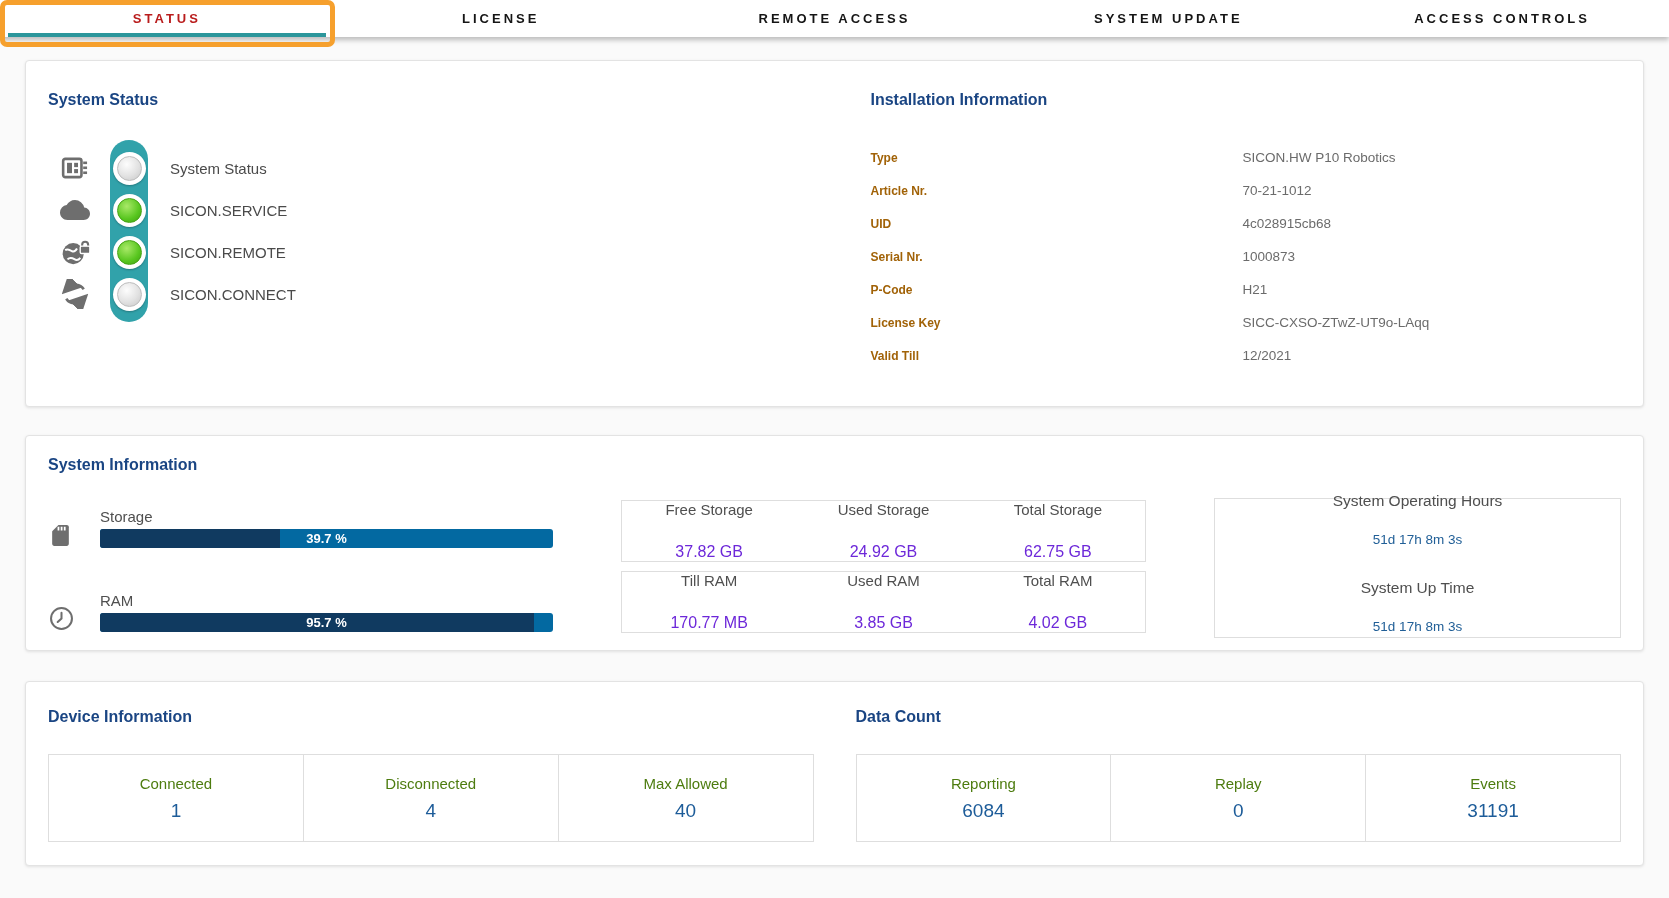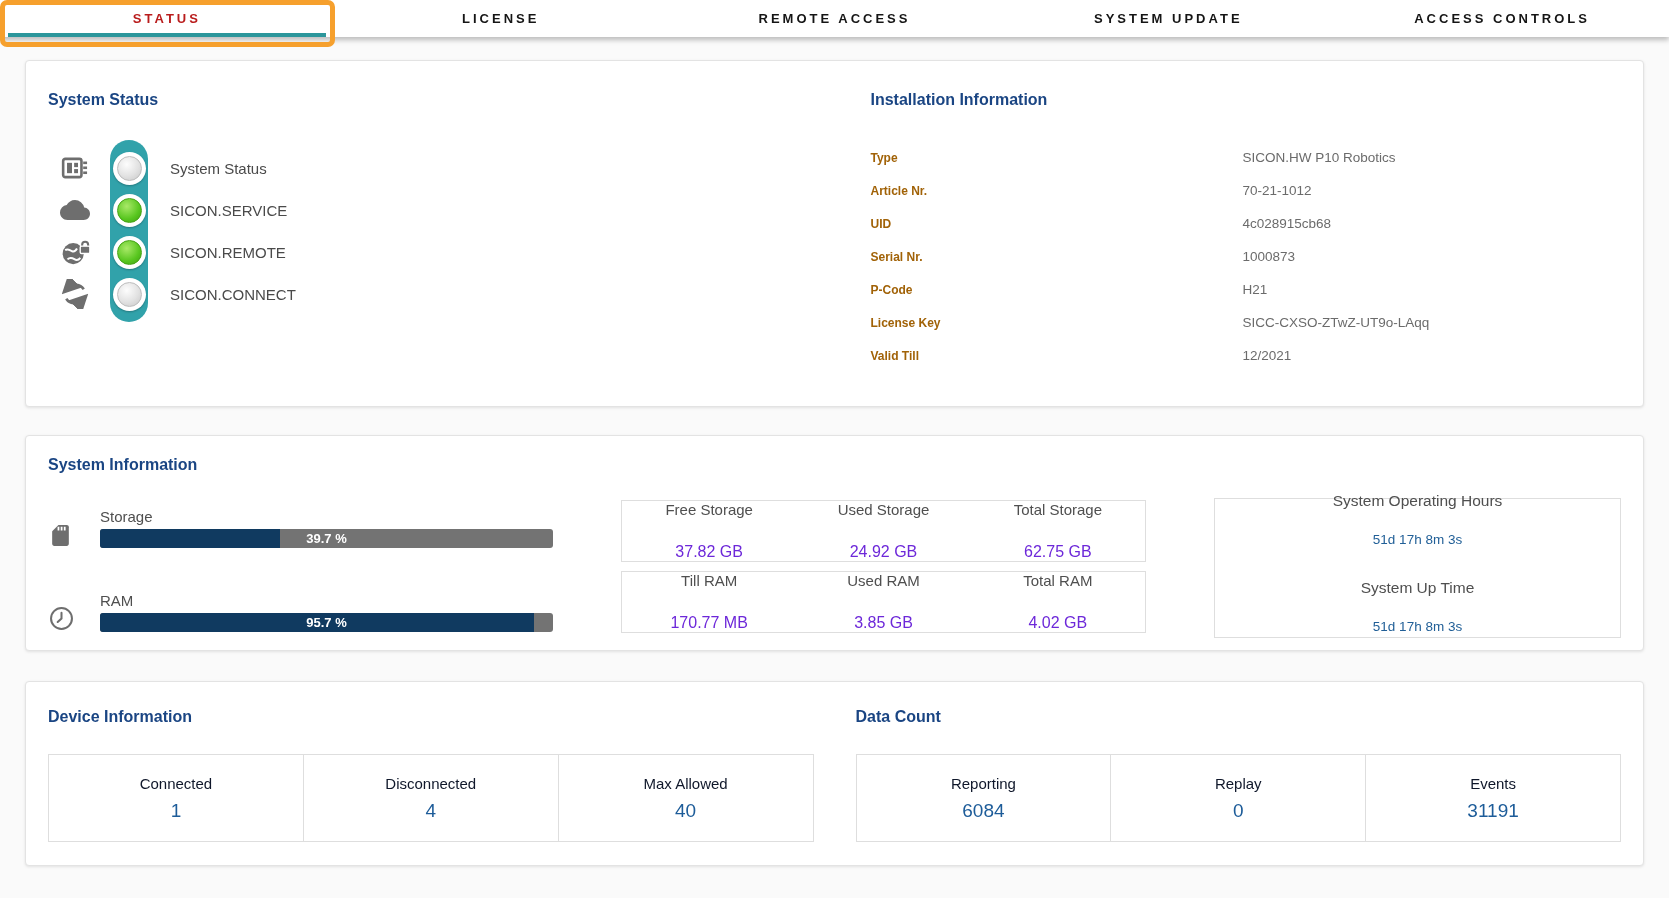--- a/index.html
+++ b/index.html
@@ -129,21 +129,21 @@
     grid-template-columns:52px 1fr;
     align-items:flex-end;
     margin-top:34px;
   }
   .gauge-row + .gauge-row { margin-top:44px; }
   .gauge-icon { display:flex; justify-content:flex-start; color:#6e6e6e; padding-bottom:0px; }
   .glabel { font-size:15px; color:#4f4f4f; margin-bottom:4px; }
   .bar {
     position:relative;
     height:19px;
-    background:#737373;
+    background:#0369a1;
     border-radius:3px;
     overflow:hidden;
   }
   .fill { height:100%; background:#103a60; }
   .ptext {
     position:absolute;
     left:0; right:0; top:0;
     text-align:center;
     line-height:19px;
     font-size:13px;
@@ -199,21 +199,21 @@
   }
   .count-cell {
     flex:1;
     display:flex;
     flex-direction:column;
     align-items:center;
     justify-content:center;
     gap:8px;
   }
   .count-cell + .count-cell { border-left:1px solid #dedede; }
-  .count-label { font-size:15px; color:#0f172a; }
+  .count-label { font-size:15px; color:#4d7c0f; }
   .count-value { font-size:19px; color:#1d5c99; }
 
   svg { display:block; }
 </style>
 </head>
 <body>
 
 <nav class="tabbar">
   <div class="tab active">
     <span>STATUS</span>

